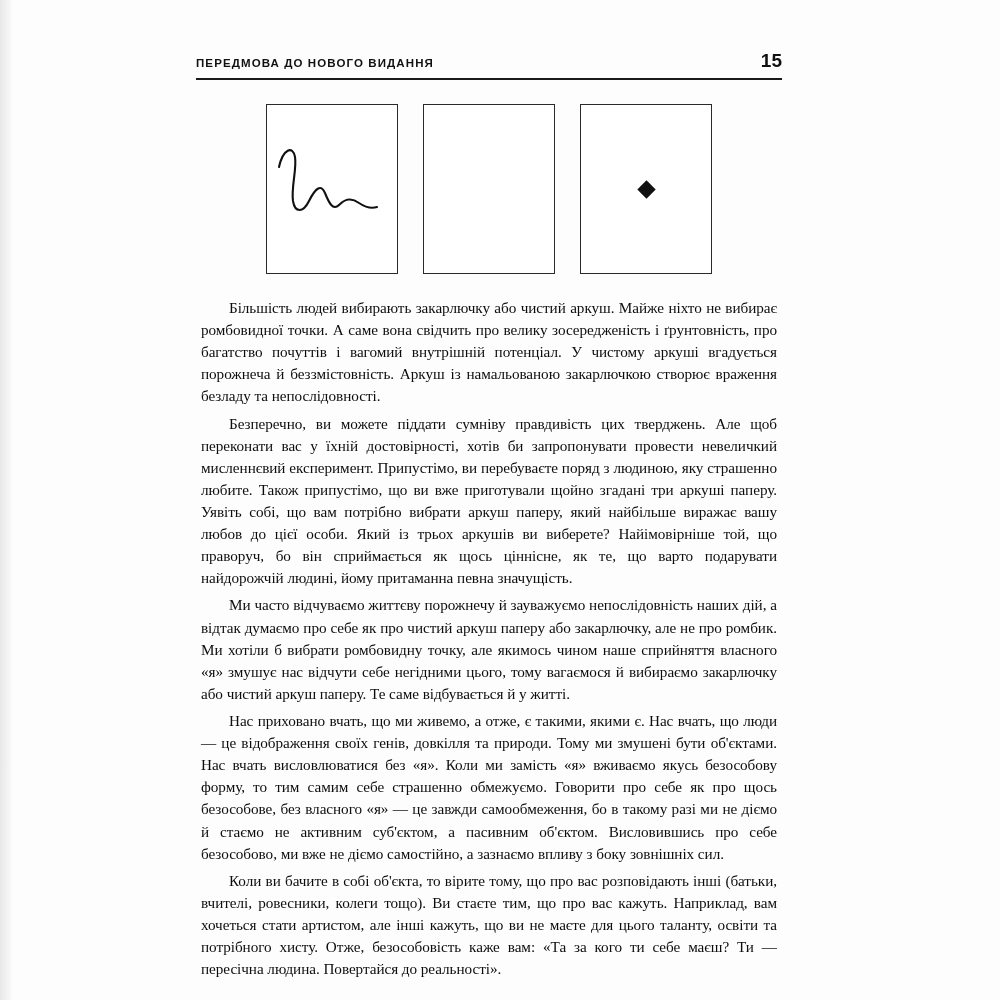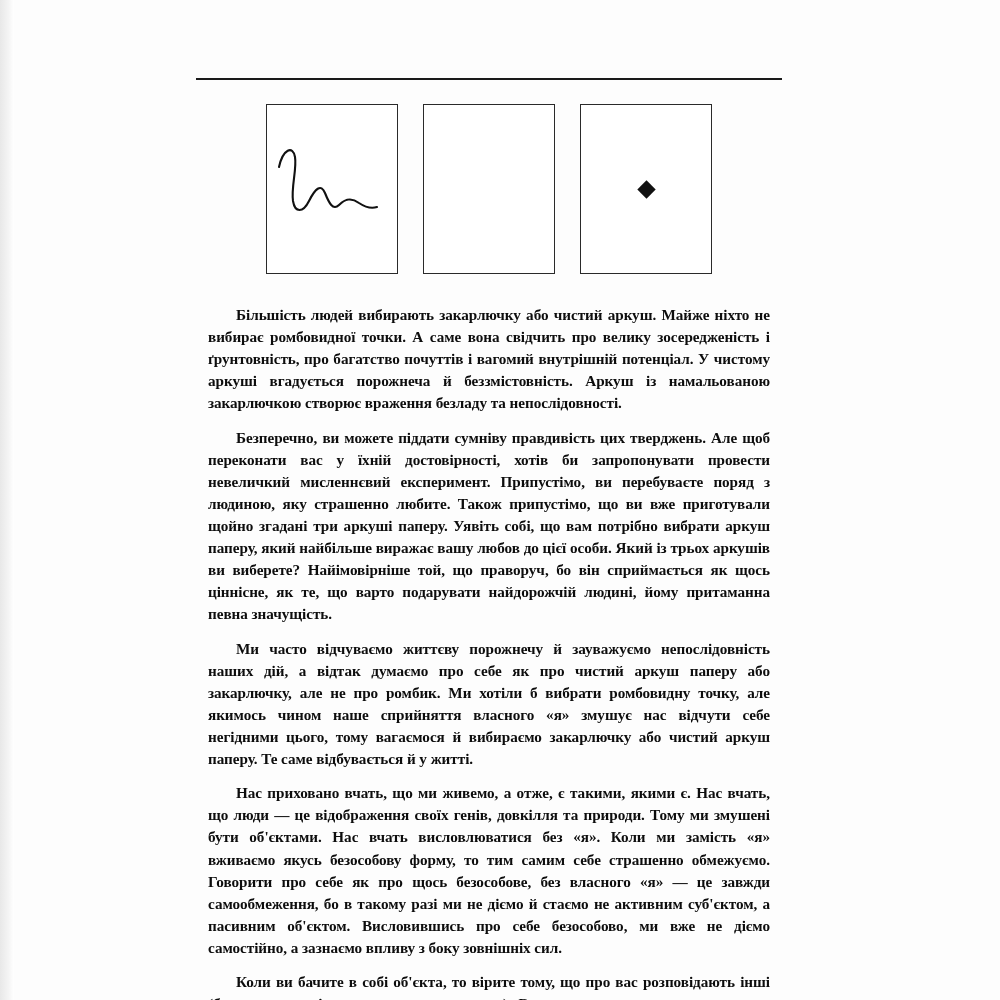--- a/index.html
+++ b/index.html
@@ -114,35 +114,39 @@
     top: 292px;
     left: 0;
     width: 586px;
     font-size: 15.2px;
     line-height: 1.455;
     color: #0d0d0d;
     text-align: justify;
     font-family: "Liberation Serif", serif;
   }
   .body-text p {
-    margin: 12px;
+    margin: 5px;
     text-indent: 28px;
-    font-weight: 700;
+    font-weight: 400;
     letter-spacing: -0.05px;
   }
 </style>
 </head>
 <body>
 
 <div class="page">
   <div class="spine"></div>
   <div class="page-sheet"></div>
 
   <div class="content">
 
+    <div class="running-head">
+      <div class="rh-title">ПЕРЕДМОВА ДО НОВОГО ВИДАННЯ</div>
+      <div class="rh-page">15</div>
+    </div>
     <div class="rule"></div>
 
     <div class="figure">
 
       <div class="card">
         <svg width="130" height="168" viewBox="0 0 130 168">
           <path d="M12 62 C 16 44, 26 40, 28 52 C 30 64, 24 82, 26 96 C 28 108, 36 108, 42 96 C 48 84, 54 78, 58 88 C 62 98, 66 106, 72 100 C 78 94, 84 92, 92 98 C 98 102, 104 104, 110 102" fill="none" stroke="#111" stroke-width="2.1" stroke-linecap="round" stroke-linejoin="round"></path>
         </svg>
       </div>
 

